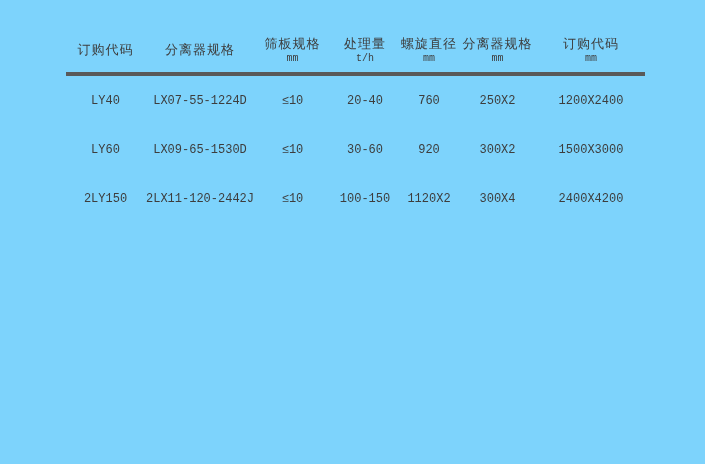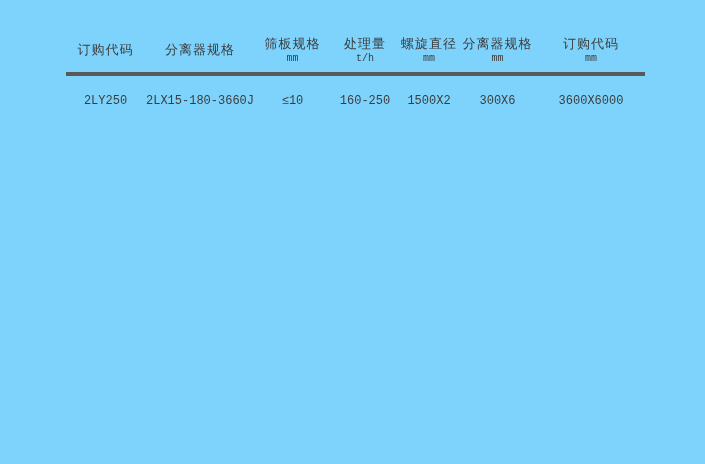--- a/index.html
+++ b/index.html
@@ -93,23 +93,41 @@
           <div class="hunit">mm</div>
         </th>
         <th>
           <div class="hlabel">订购代码</div>
           <div class="hunit">mm</div>
         </th>
       </tr>
     </thead>
     <tbody>
       <tr>
-        <td>2LY250</td>
-        <td>2LX15-180-3660J</td>
+        <td>LY40</td>
+        <td>LX07-55-1224D</td>
         <td>≤10</td>
-        <td>160-250</td>
-        <td>1500X2</td>
-        <td>300X6</td>
-        <td>3600X6000</td>
+        <td>20-40</td>
+        <td>760</td>
+        <td>250X2</td>
+        <td>1200X2400</td>
+      </tr>
+      <tr>
+        <td>LY60</td>
+        <td>LX09-65-1530D</td>
+        <td>≤10</td>
+        <td>30-60</td>
+        <td>920</td>
+        <td>300X2</td>
+        <td>1500X3000</td>
+      </tr>
+      <tr>
+        <td>2LY150</td>
+        <td>2LX11-120-2442J</td>
+        <td>≤10</td>
+        <td>100-150</td>
+        <td>1120X2</td>
+        <td>300X4</td>
+        <td>2400X4200</td>
       </tr>
     </tbody>
   </table>
 </div>
 
 </body></html>

